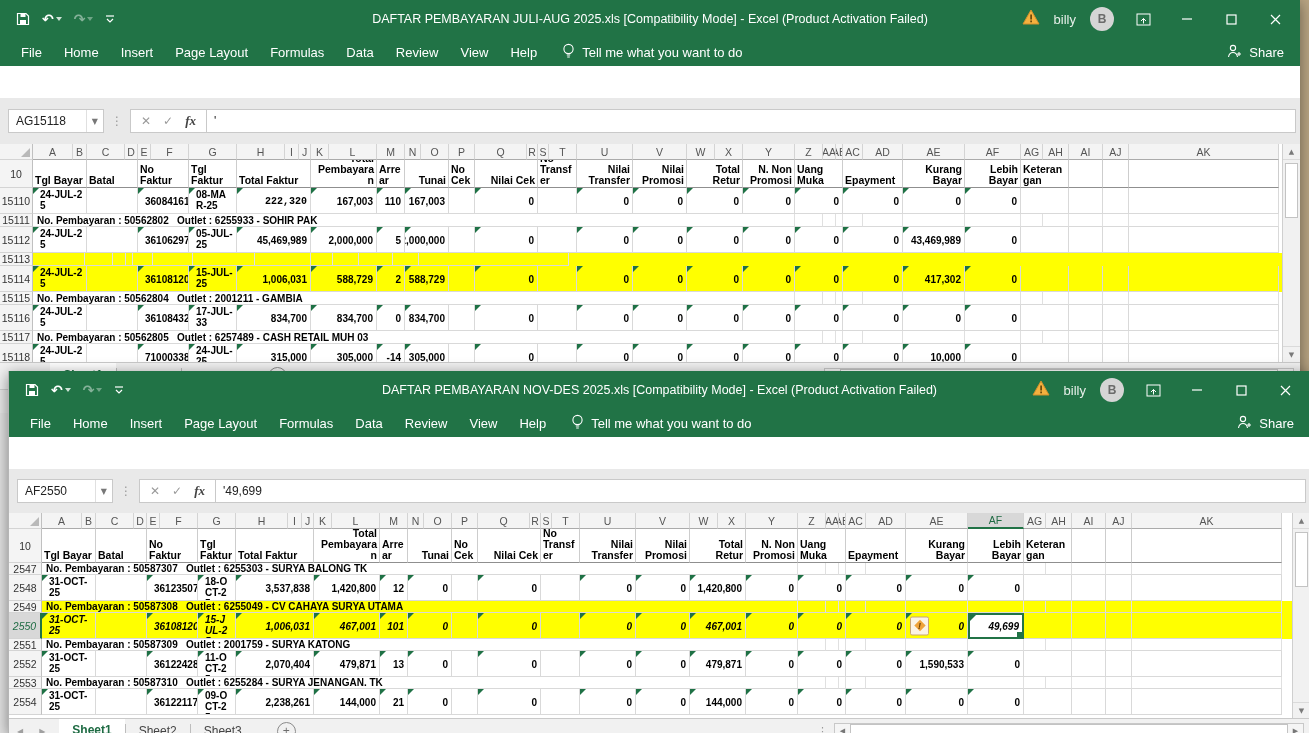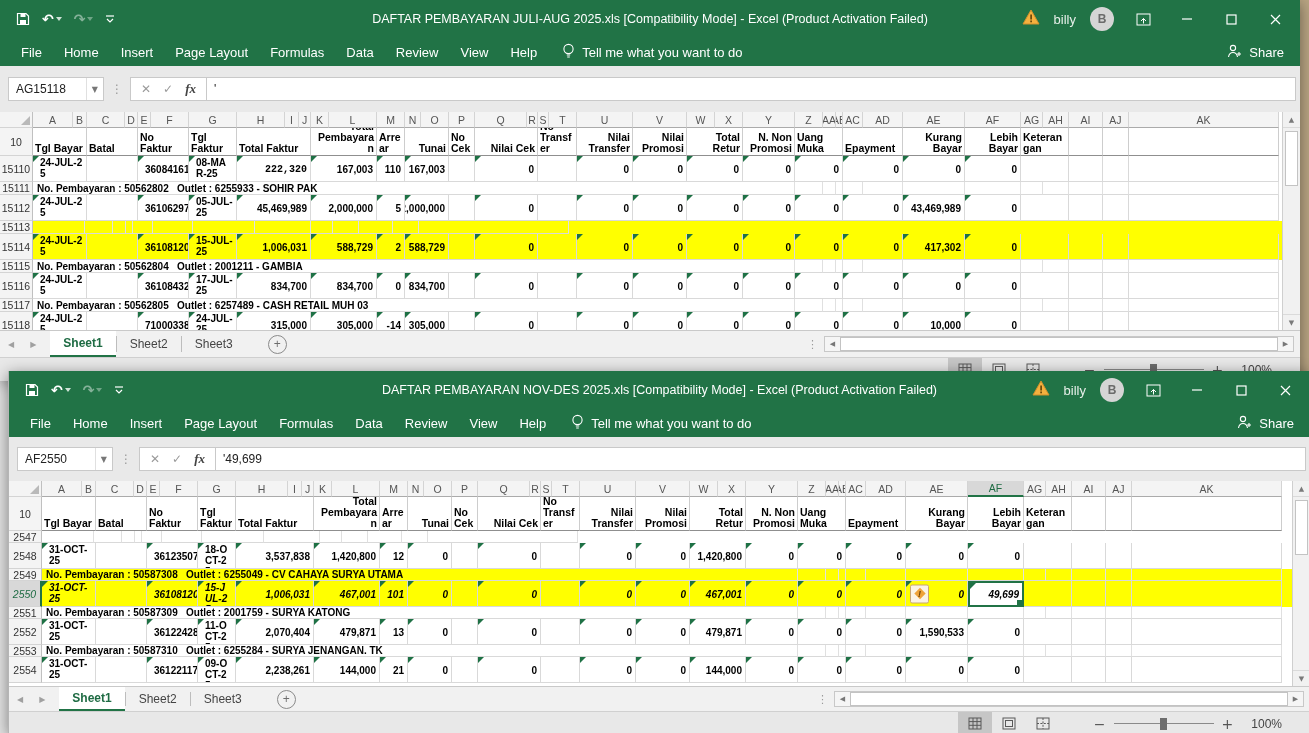--- a/index.html
+++ b/index.html
@@ -25,21 +25,21 @@
   .wbtn{width:30px;height:30px;display:flex;align-items:center;justify-content:center;}
 
   
   .menubar{height:28px;background:#217346;display:flex;align-items:center;color:#fff;position:relative;padding-left:10px;}
   .menus{display:flex;align-items:center;height:100%;}
   .menu-item{font-size:13px;padding:0 11px;height:100%;display:flex;align-items:center;white-space:nowrap;}
   .tellme{display:flex;align-items:center;gap:7px;margin-left:14px;font-size:13px;white-space:nowrap;}
   .share{position:absolute;right:16px;display:flex;align-items:center;gap:6px;font-size:13px;}
 
   
-  .frow{height:46px;background:#e9e9e9;display:flex;align-items:center;padding:0 4px 0 8px;box-sizing:border-box;}
+  .frow{height:46px;background:#e9e9e9;display:flex;align-items:center;padding:0 4px 0 8px;box-sizing:border-box;margin-top:32px;}
   #win1 .frow{height:44px;}
   .namebox{width:96px;height:24px;background:#fff;border:1px solid #c9c9c9;display:flex;align-items:center;
            font-size:12px;color:#222;padding-left:7px;box-sizing:border-box;}
   .nb-caret{margin-left:auto;border-left:1px solid #e0e0e0;height:100%;display:flex;align-items:center;
             padding:0 5px;color:#777;font-size:8px;font-family:"DejaVu Sans",sans-serif;}
   .dots{color:#9a9a9a;margin:0 7px;font-size:12px;font-family:"DejaVu Sans",sans-serif;}
   .fbtns{display:flex;align-items:center;gap:12px;background:#fff;border:1px solid #c9c9c9;height:24px;
          box-sizing:border-box;padding:0 10px;border-right:none;}
   .fx-x,.fx-c{color:#9a9a9a;font-size:12px;font-family:"DejaVu Sans",sans-serif;}
   .fx-f{font-family:"Liberation Serif",serif;font-style:italic;font-weight:bold;font-size:13px;color:#444;}
@@ -517,21 +517,21 @@
         <div class="grow" style="height: 26px;">
           <div class="rh" style="height: 26px;">15116</div>
           <div class="dcell tri brk" style="width: 54px; height: 26px;">
             <span>24-JUL-25</span>
           </div>
           <div class="dcell" style="width: 51px; height: 26px;"></div>
           <div class="dcell tri" style="width: 51px; height: 26px;">
             <span>36108432</span>
           </div>
           <div class="dcell tri brk" style="width: 48px; height: 26px;">
-            <span>17-JUL-25</span>
+            <span>17-JUL-33</span>
           </div>
           <div class="dcell ar tri" style="width: 74px; height: 26px;">
             <span>834,700</span>
           </div>
           <div class="dcell ar tri" style="width: 66px; height: 26px;">
             <span>834,700</span>
           </div>
           <div class="dcell ar tri" style="width: 28px; height: 26px;">
             <span>0</span>
           </div>
@@ -869,20 +869,21 @@
           <div class="hcell" style="width: 60px; height: 34px;">Epayment</div>
           <div class="hcell ar" style="width: 62px; height: 34px;">Kurang Bayar</div>
           <div class="hcell ar" style="width: 56px; height: 34px;">Lebih Bayar</div>
           <div class="hcell" style="width: 48px; height: 34px;">Keterangan</div>
           <div class="hcell" style="width: 34px; height: 34px;"></div>
           <div class="hcell" style="width: 26px; height: 34px;"></div>
           <div class="hcell" style="width: 150px; height: 34px;"></div>
         </div>
         <div class="grow" style="height: 12px;">
           <div class="rh" style="height: 12px;">2547</div>
+          <div class="scell" style="width: 704px; height: 12px;">No. Pembayaran : 50587307&nbsp;&nbsp;&nbsp;Outlet : 6255303 - SURYA BALONG TK</div>
           <div class="gcell" style="width: 52px; height: 12px;"></div>
           <div class="gcell" style="width: 28px; height: 12px;"></div>
           <div class="gcell" style="width: 13px; height: 12px;"></div>
           <div class="gcell" style="width: 7px; height: 12px;"></div>
           <div class="gcell" style="width: 20px; height: 12px;"></div>
           <div class="gcell" style="width: 40px; height: 12px;"></div>
           <div class="gcell" style="width: 62px; height: 12px;"></div>
           <div class="gcell" style="width: 56px; height: 12px;"></div>
           <div class="gcell" style="width: 22px; height: 12px;"></div>
           <div class="gcell" style="width: 26px; height: 12px;"></div>

